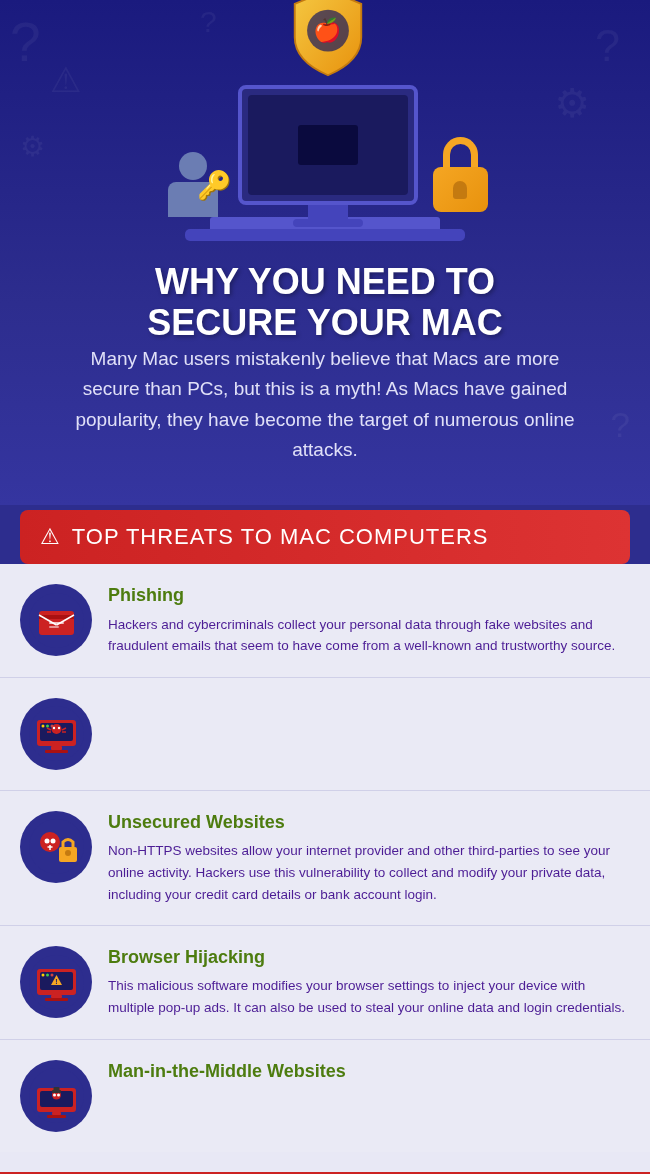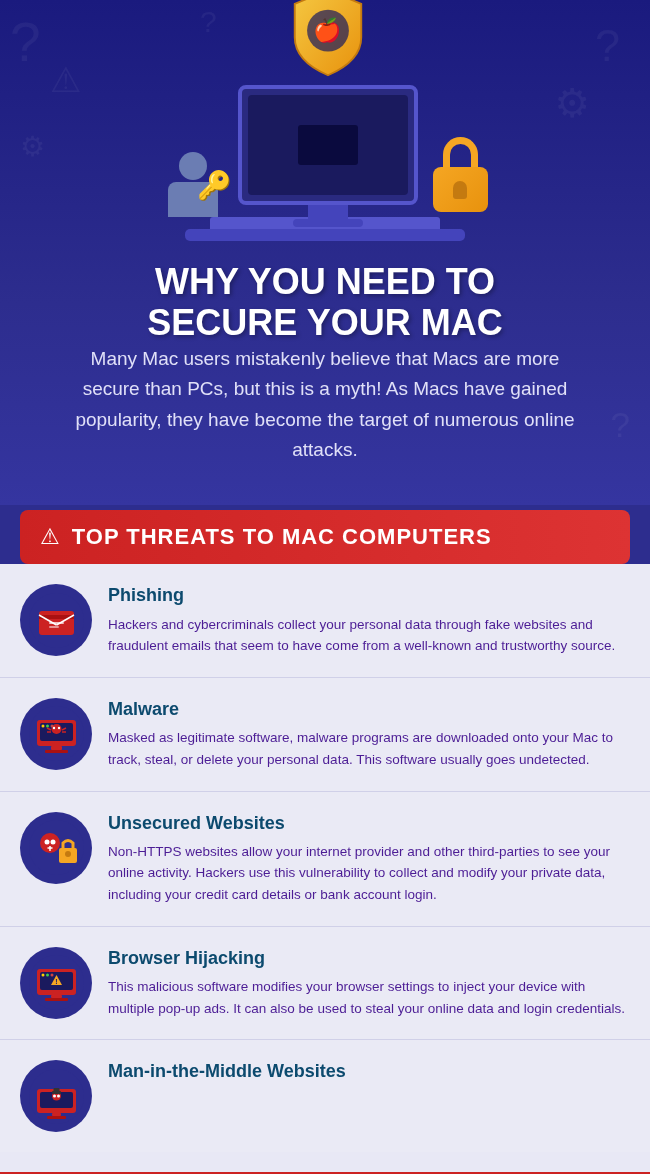--- a/index.html
+++ b/index.html
@@ -148,21 +148,21 @@
       gap: 12px;
       margin-top: -1px;
     }
     .warning-icon {
       font-size: 22px;
       color: white;
     }
     .threats-title {
       color: white;
       font-size: 22px;
-      font-weight: 700;
+      font-weight: 400;
       letter-spacing: 1px;
       text-transform: uppercase;
     }
 
     
     .threat-item {
       display: flex;
       align-items: flex-start;
       padding: 20px 20px 20px 20px;
       border-bottom: 1px solid #d0d0e8;
@@ -190,21 +190,21 @@
       background: #3535a8;
       display: flex;
       align-items: center;
       justify-content: center;
       font-size: 28px;
     }
     .threat-content {
       flex: 1;
     }
     .threat-name {
-      color: #0c4a6e;
+      color: #4d7c0f;
       font-size: 18px;
       font-weight: 800;
       margin-bottom: 6px;
       line-height: 1.3;
     }
     .threat-desc {
       color: #4c1d95;
       font-size: 13.5px;
       line-height: 1.6;
     }
@@ -382,24 +382,20 @@
           <line x1="33" y1="26" x2="37" y2="26" stroke="#cc2222" stroke-width="1.5"></line>
           <rect x="22" y="40" width="11" height="4" rx="1" fill="#cc2222"></rect>
           <rect x="16" y="44" width="23" height="3" rx="1" fill="#aa1111"></rect>
 
           <circle cx="14" cy="20" r="1.5" fill="#ffcc00"></circle>
           <circle cx="18.5" cy="20" r="1.5" fill="#44cc44"></circle>
           <circle cx="23" cy="20" r="1.5" fill="#cc4444"></circle>
         </svg>
       </div>
     </div>
-    <div class="threat-content">
-      <div class="threat-name">Malware</div>
-      <div class="threat-desc">Masked as legitimate software, malware programs are downloaded onto your Mac to track, steal, or delete your personal data. This software usually goes undetected.</div>
-    </div>
   </div>
 
   <div class="threat-item">
     <div class="threat-icon-wrap">
       <div class="threat-icon-inner" style="background:none;">
         <svg width="55" height="55" viewBox="0 0 55 55">
           <circle cx="27.5" cy="27.5" r="27.5" fill="#2d2d8e"></circle>
 
           <circle cx="21" cy="23" r="10" fill="#cc2222"></circle>
           <circle cx="18" cy="22" r="2.5" fill="white"></circle>

